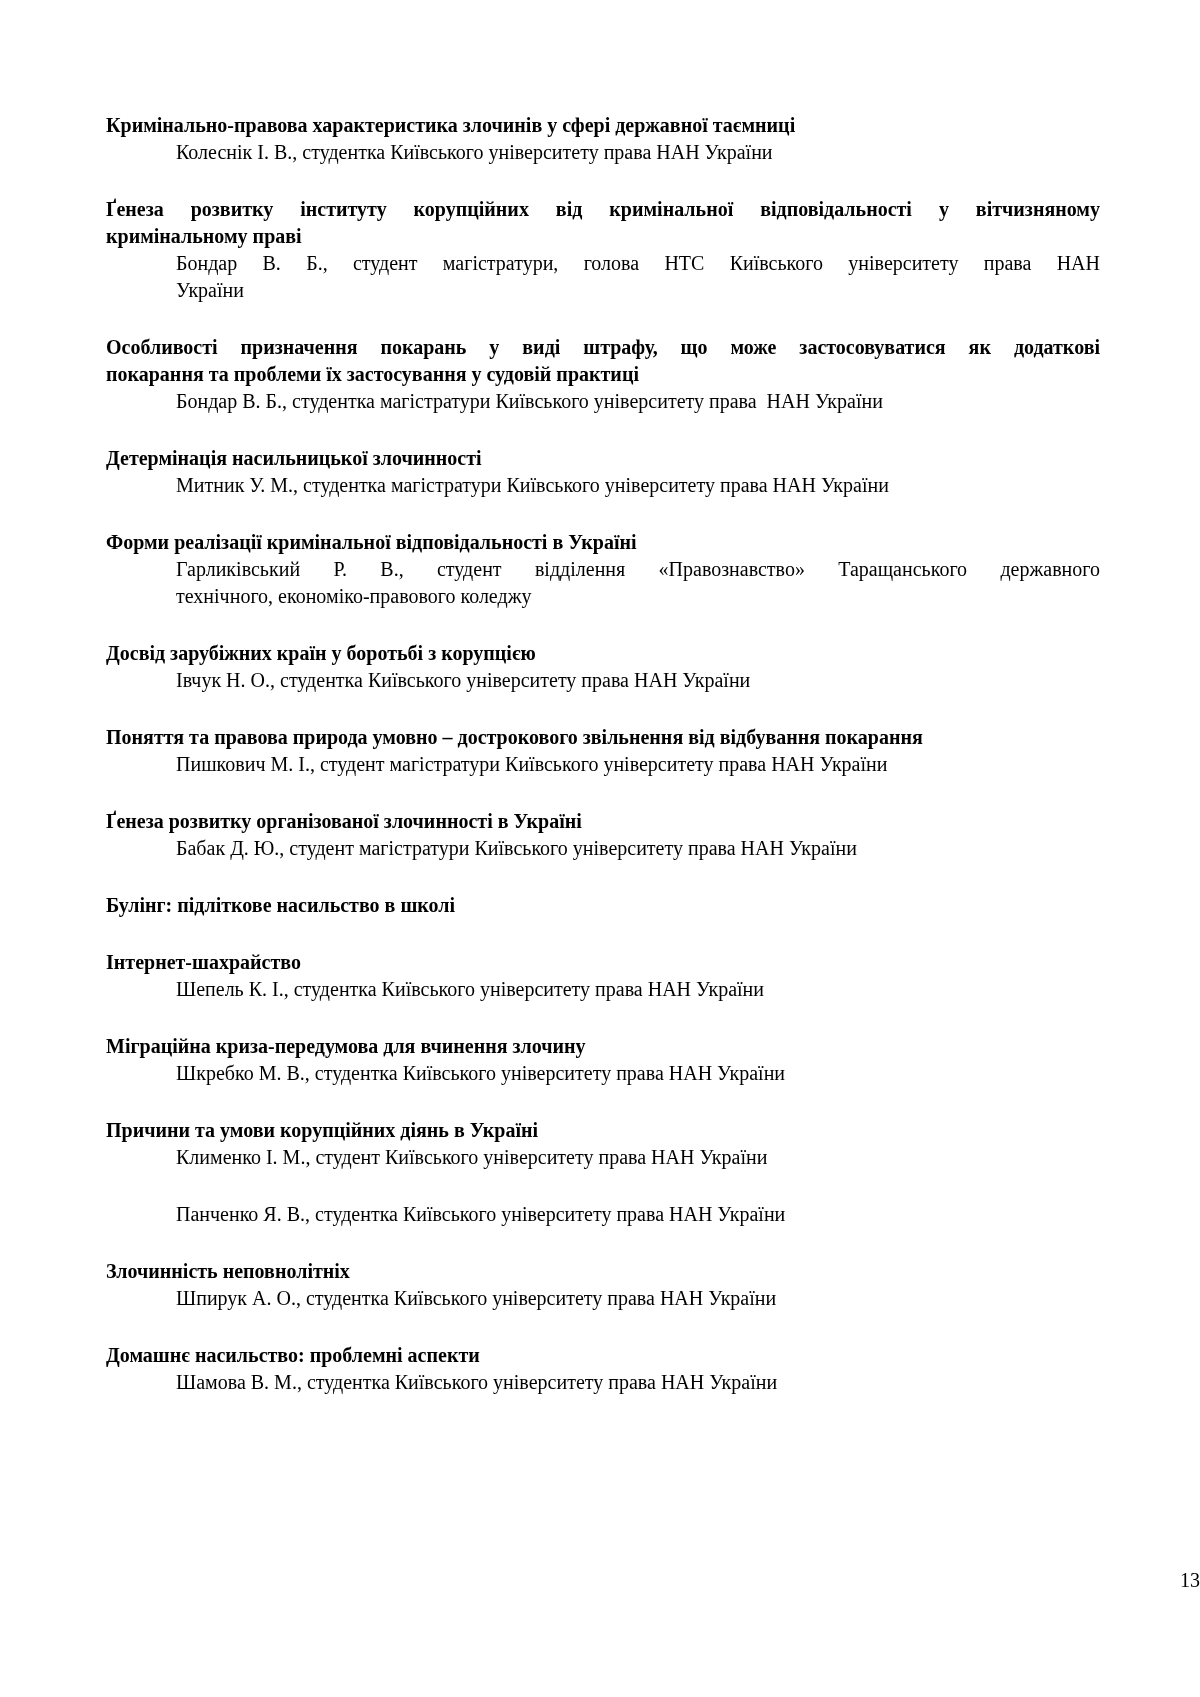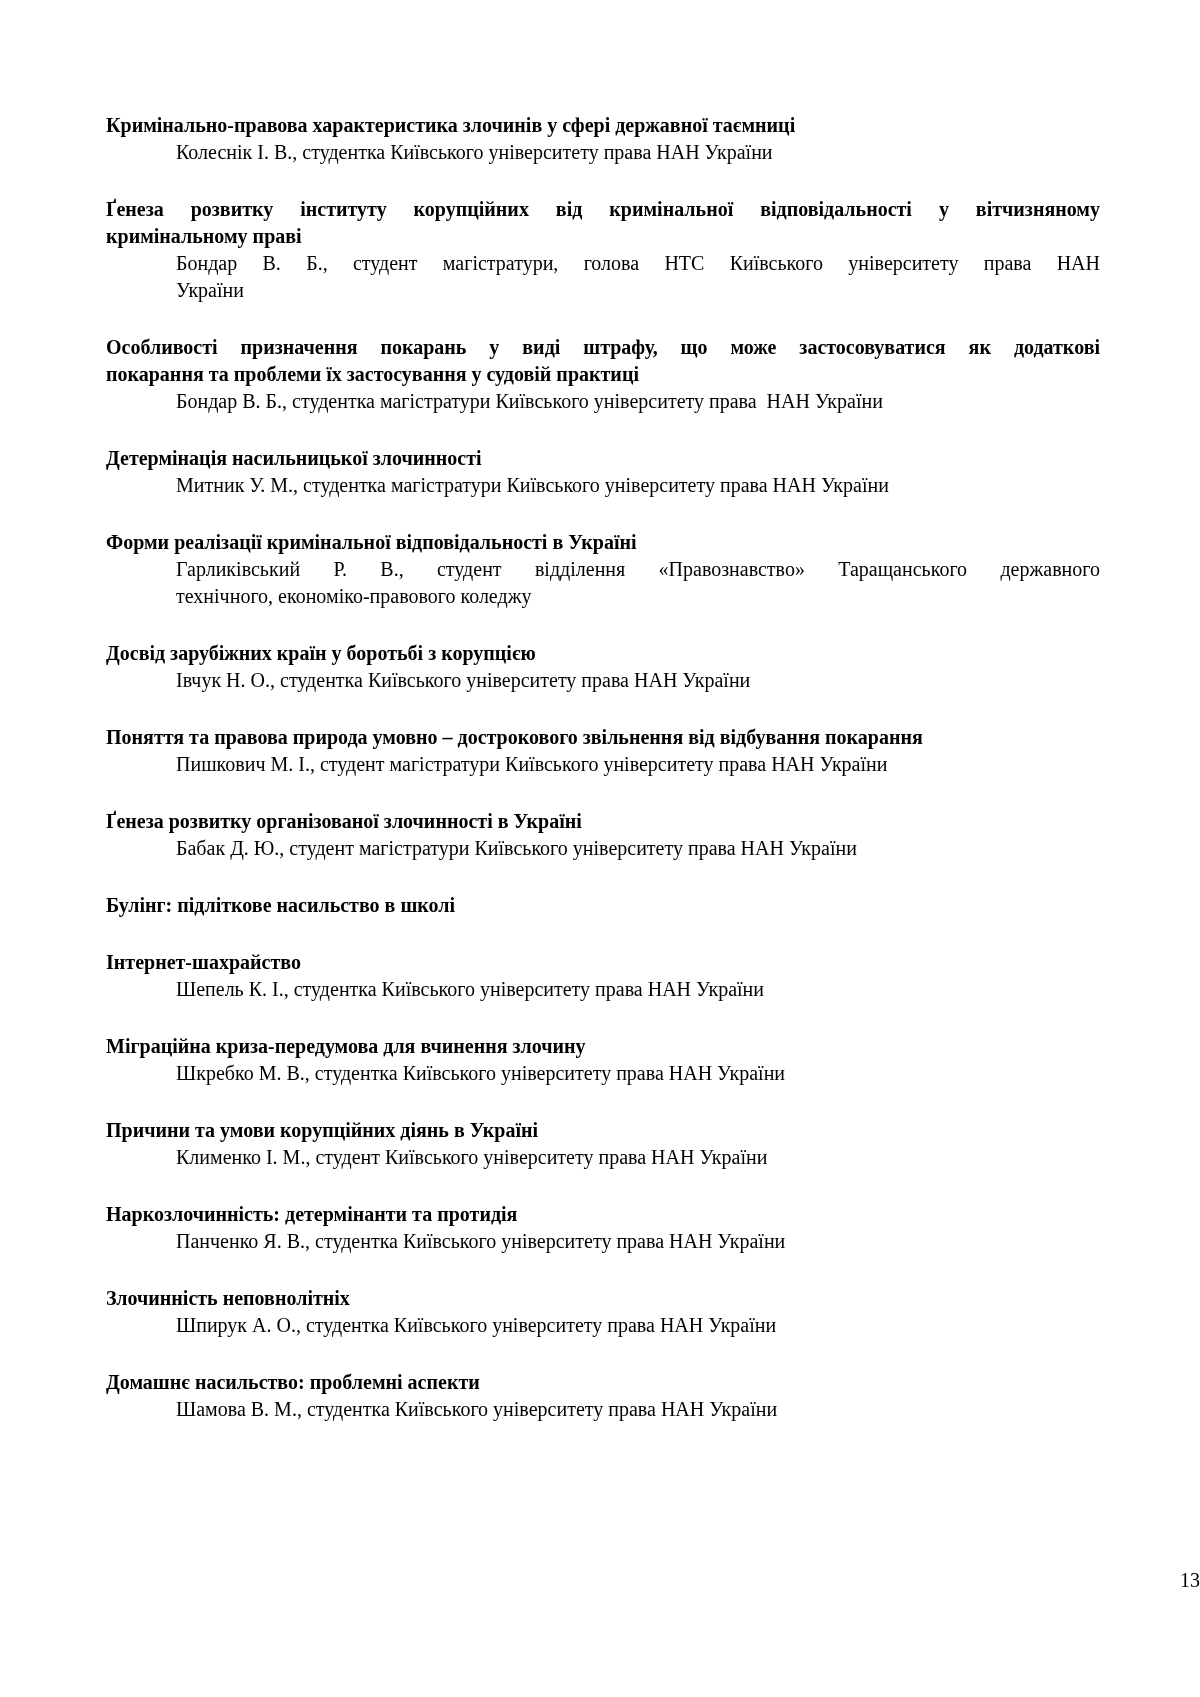--- a/index.html
+++ b/index.html
@@ -153,23 +153,20 @@
       </section>
       <section class="entry">
         <div class="entry-title">
           <div class="line">Причини та умови корупційних діянь в Україні</div>
         </div>
         <div class="entry-author">
           <div class="line"><b class="author-name">Клименко І. М.,</b><span class="author-rest"> студент Київського університету права НАН України</span></div>
         </div>
       </section>
       <section class="entry">
-        <div class="entry-title">
-          <div class="line">Наркозлочинність: детермінанти та протидія</div>
-        </div>
         <div class="entry-author">
           <div class="line"><b class="author-name">Панченко Я. В.,</b><span class="author-rest"> студентка Київського університету права НАН України</span></div>
         </div>
       </section>
       <section class="entry">
         <div class="entry-title">
           <div class="line">Злочинність неповнолітніх</div>
         </div>
         <div class="entry-author">
           <div class="line"><b class="author-name">Шпирук А. О.,</b><span class="author-rest"> студентка Київського університету права НАН України</span></div>

